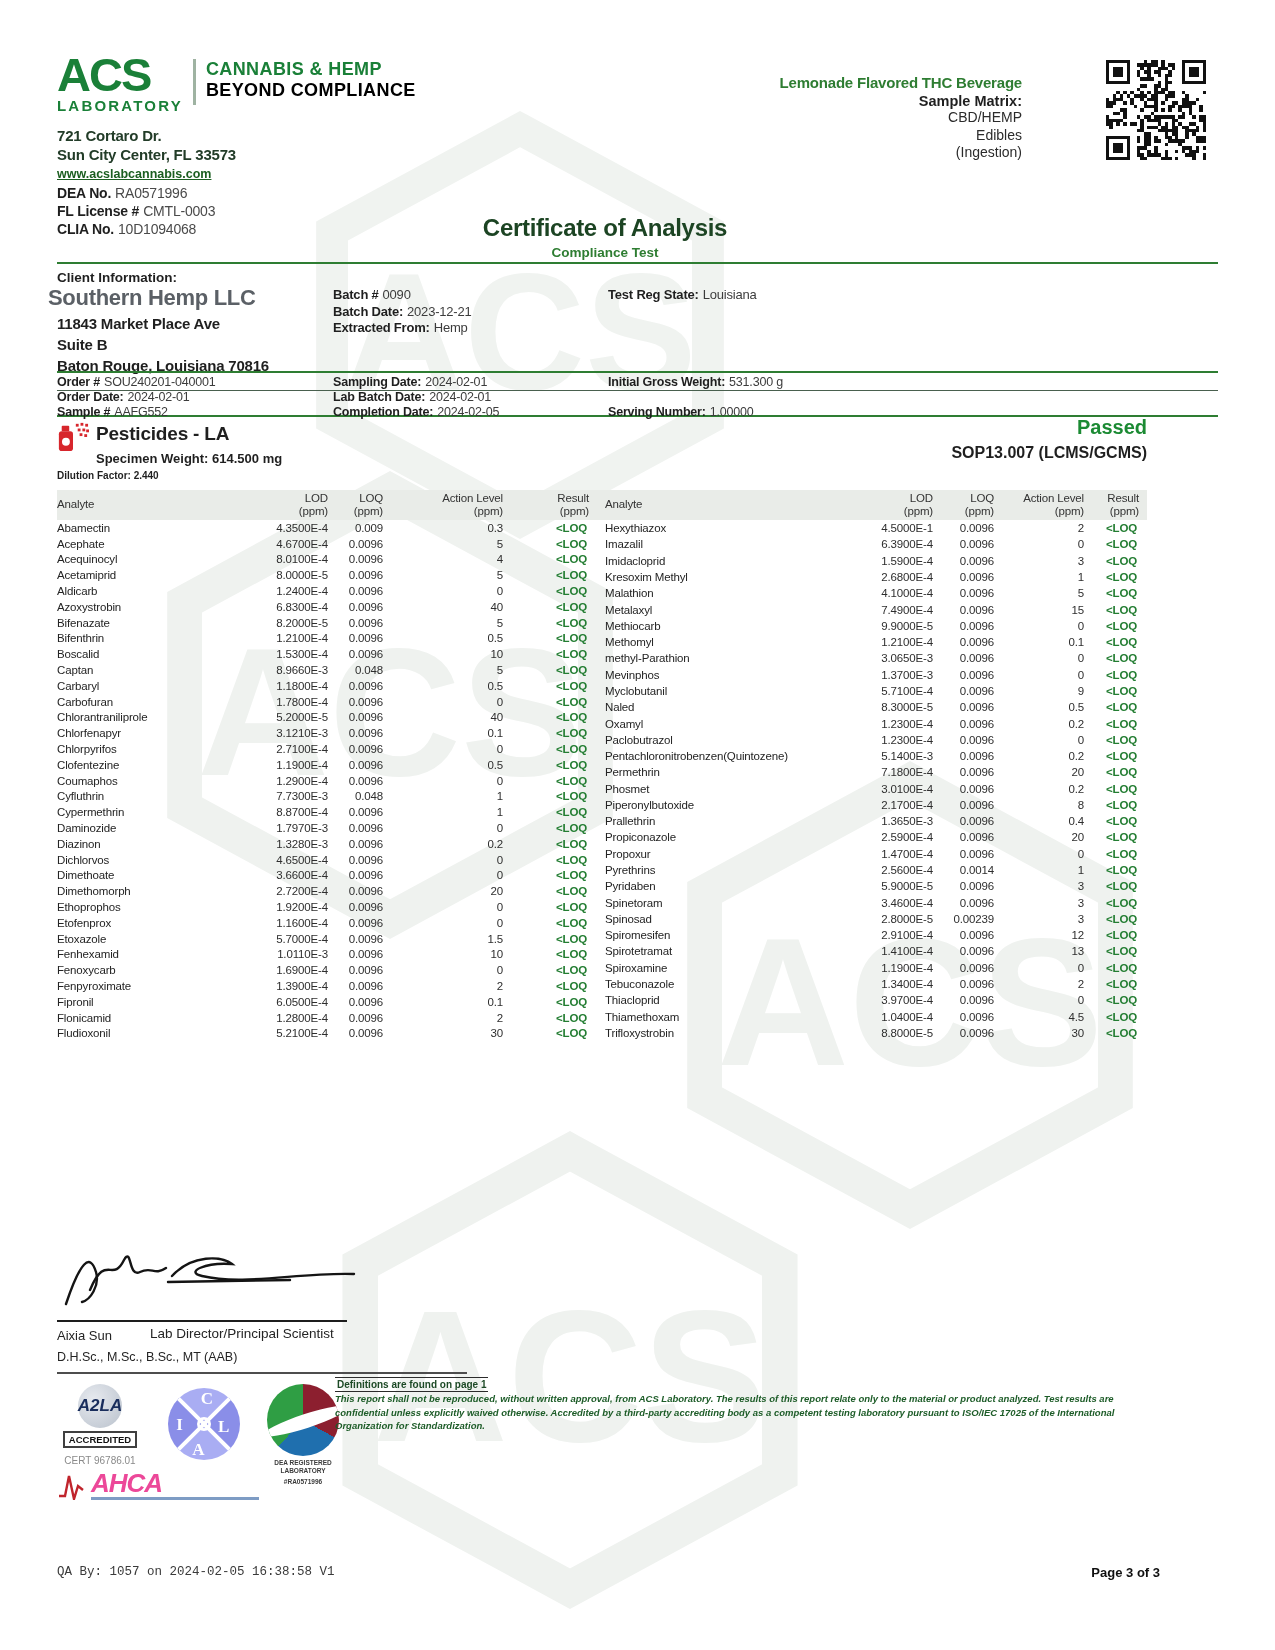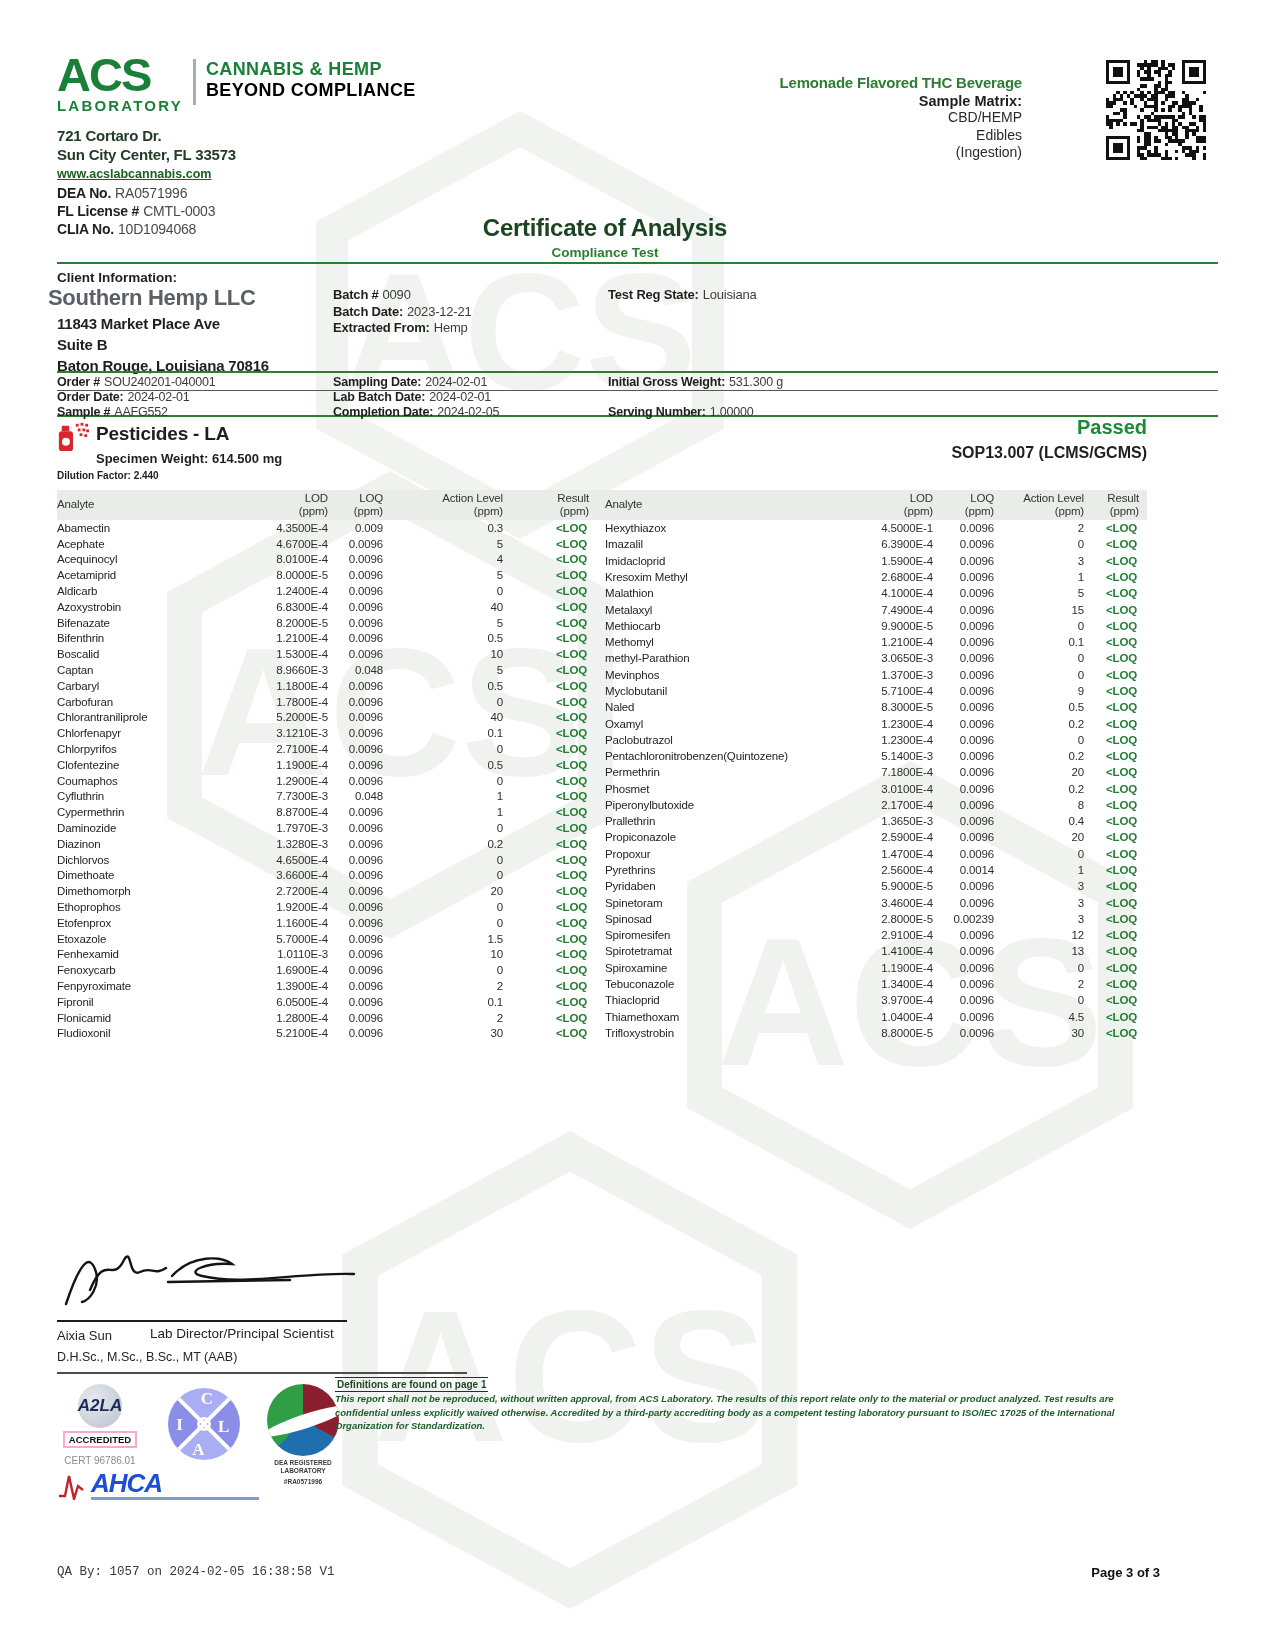--- a/index.html
+++ b/index.html
@@ -74,38 +74,38 @@
         padding:1px 2px;display:inline-block;}
   .disc{font-size:9.5px;font-style:italic;font-weight:700;color:var(--disclaimer-green,#1d5c28);line-height:13.5px;width:828px;}
   .qa{font-family:"Liberation Mono",monospace;font-size:12.5px;color:#3a3a3a;}
   .pageno{font-size:13px;font-weight:700;text-align:right;color:#101010;}
 
   
   .a2la{width:84px;text-align:center;}
   .a2la-globe{width:44px;height:44px;border-radius:50%;background:radial-gradient(circle at 35% 35%,#e7eaef,#b9c1cc);
               margin:0 auto;position:relative;}
   .a2la-txt{position:absolute;left:-8px;top:12px;width:60px;font-size:17px;font-weight:800;font-style:italic;color:#192d5c;}
-  .a2la-box{border:2px solid #f9a8d4;display:inline-block;font-size:9.5px;font-weight:800;color:#111;
+  .a2la-box{border:2px solid #404040;display:inline-block;font-size:9.5px;font-weight:800;color:#111;
             padding:1px 4px;margin-top:3px;background:#fff;}
   .a2la-cert{font-size:10px;color:#8a8a8a;margin-top:7px;}
   .clia{width:72px;height:72px;border-radius:50%;position:relative;
         background:conic-gradient(#8a8ee8 0 25%,#a9adf3 0 50%,#8a8ee8 0 75%,#a9adf3 0 100%);
         transform:rotate(45deg);}
   .clia .xline{position:absolute;background:#fff;}
   .clia .v{left:34px;top:0;width:4px;height:72px;}
   .clia .h{top:34px;left:0;height:4px;width:72px;}
   .clia .dot{position:absolute;left:29px;top:29px;width:14px;height:14px;border:3px solid #fff;border-radius:50%;}
   .clia .lt{position:absolute;font-size:17px;font-weight:700;color:#fff;transform:rotate(-45deg);font-family:"Liberation Serif",serif;}
   .dea{width:90px;text-align:center;}
   .dea-circ{width:72px;height:72px;border-radius:50%;margin:0 auto;position:relative;overflow:hidden;
             background:conic-gradient(#8c1f2f 0 33%,#1f6fae 0 62%,#2f9e44 0 100%);}
   .dea-swoosh{position:absolute;left:-6px;top:30px;width:90px;height:14px;background:#fff;transform:rotate(-18deg);border-radius:50%;}
   .dea-t{font-size:6.5px;font-weight:700;color:#3b3b3b;line-height:8px;margin-top:3px;}
   .ahca{display:flex;align-items:flex-end;}
-  .ahca-name{font-size:26px;font-weight:800;font-style:italic;color:#1d4ed8;letter-spacing:-1px;line-height:24px;}
+  .ahca-name{font-size:26px;font-weight:800;font-style:italic;color:#ec4899;letter-spacing:-1px;line-height:24px;}
   .ahca-sub{height:3px;width:168px;background:#7e9cc4;margin-top:2px;}
 </style>
 </head>
 <body>
 
 <div class="page">
 
   <div class="wm" style="left:240px;top:110px;">
     <svg width="560" height="430" viewBox="0 0 300 270">
         <polygon points="150,12 268,76 268,194 150,258 32,194 32,76" fill="none" stroke="#f0f3f0" stroke-width="20"></polygon>

